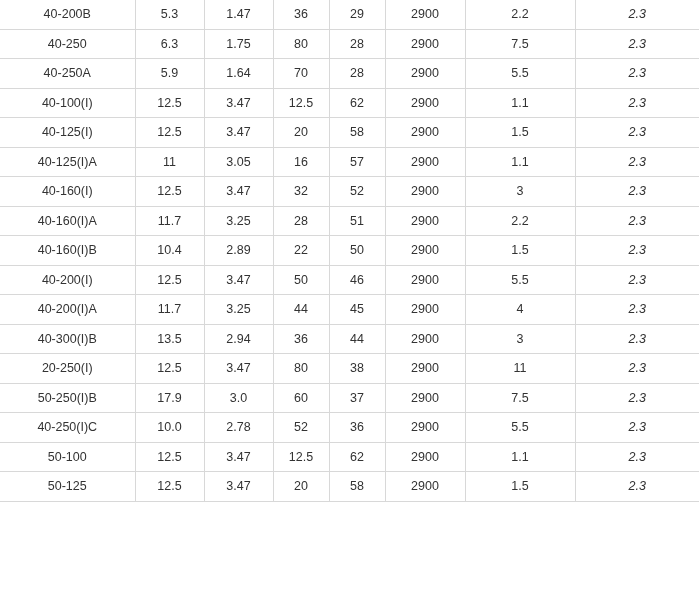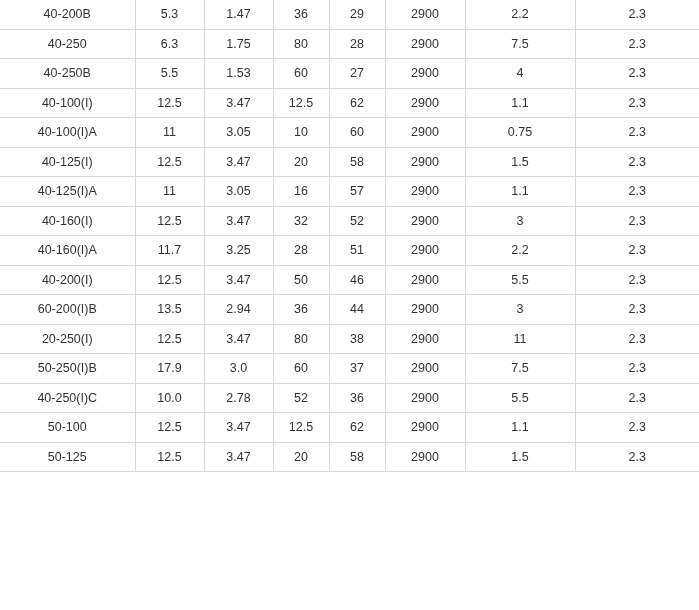--- a/index.html
+++ b/index.html
@@ -34,21 +34,21 @@
   col.c0 { width: 135px; }
   col.c1 { width: 69px; }
   col.c2 { width: 69px; }
   col.c3 { width: 56px; }
   col.c4 { width: 56px; }
   col.c5 { width: 80px; }
   col.c6 { width: 110px; }
   col.c7 { width: 124px; }
   
   table.spec-table tr td:first-child { border-left: none; margin-left: 46px; }
-  table.spec-table tr td:last-child { border-right: none; }
+  table.spec-table tr td:last-child { border-right: none; font-style: italic; }
   table.spec-table tr:first-child td { border-top: none; }
 </style>
 </head>
 <body>
 
 <table class="spec-table">
   <colgroup>
     <col class="c0">
       <col class="c1">
       <col class="c2">
@@ -73,47 +73,37 @@
         <td>40-250</td>
         <td>6.3</td>
         <td>1.75</td>
         <td>80</td>
         <td>28</td>
         <td>2900</td>
         <td>7.5</td>
         <td>2.3</td>
       </tr>
       <tr>
-        <td>40-250B</td>
+        <td>40-250A</td>
+        <td>5.9</td>
+        <td>1.64</td>
+        <td>70</td>
+        <td>28</td>
+        <td>2900</td>
         <td>5.5</td>
-        <td>1.53</td>
-        <td>60</td>
-        <td>27</td>
-        <td>2900</td>
-        <td>4</td>
         <td>2.3</td>
       </tr>
       <tr>
         <td>40-100(I)</td>
         <td>12.5</td>
         <td>3.47</td>
         <td>12.5</td>
         <td>62</td>
         <td>2900</td>
         <td>1.1</td>
-        <td>2.3</td>
-      </tr>
-      <tr>
-        <td>40-100(I)A</td>
-        <td>11</td>
-        <td>3.05</td>
-        <td>10</td>
-        <td>60</td>
-        <td>2900</td>
-        <td>0.75</td>
         <td>2.3</td>
       </tr>
       <tr>
         <td>40-125(I)</td>
         <td>12.5</td>
         <td>3.47</td>
         <td>20</td>
         <td>58</td>
         <td>2900</td>
         <td>1.5</td>
@@ -143,31 +133,51 @@
         <td>40-160(I)A</td>
         <td>11.7</td>
         <td>3.25</td>
         <td>28</td>
         <td>51</td>
         <td>2900</td>
         <td>2.2</td>
         <td>2.3</td>
       </tr>
       <tr>
+        <td>40-160(I)B</td>
+        <td>10.4</td>
+        <td>2.89</td>
+        <td>22</td>
+        <td>50</td>
+        <td>2900</td>
+        <td>1.5</td>
+        <td>2.3</td>
+      </tr>
+      <tr>
         <td>40-200(I)</td>
         <td>12.5</td>
         <td>3.47</td>
         <td>50</td>
         <td>46</td>
         <td>2900</td>
         <td>5.5</td>
         <td>2.3</td>
       </tr>
       <tr>
-        <td>60-200(I)B</td>
+        <td>40-200(I)A</td>
+        <td>11.7</td>
+        <td>3.25</td>
+        <td>44</td>
+        <td>45</td>
+        <td>2900</td>
+        <td>4</td>
+        <td>2.3</td>
+      </tr>
+      <tr>
+        <td>40-300(I)B</td>
         <td>13.5</td>
         <td>2.94</td>
         <td>36</td>
         <td>44</td>
         <td>2900</td>
         <td>3</td>
         <td>2.3</td>
       </tr>
       <tr>
         <td>20-250(I)</td>

